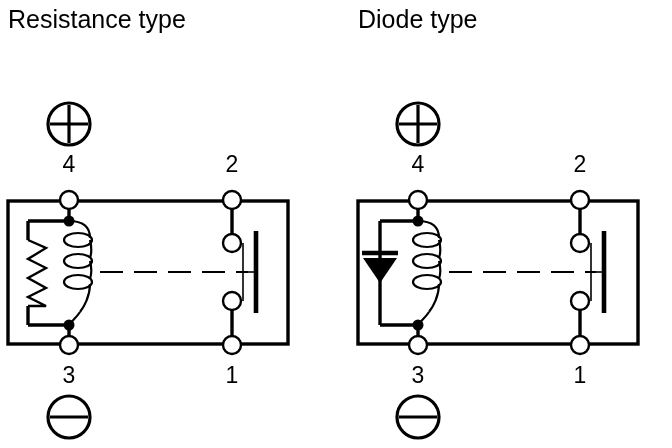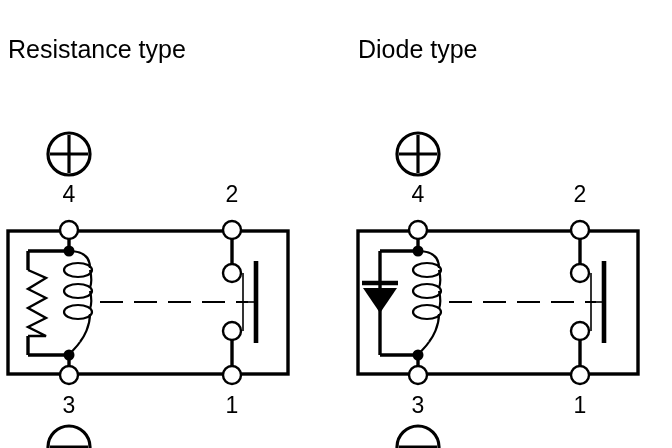--- a/index.html
+++ b/index.html
@@ -13,21 +13,20 @@
     font-family: "Liberation Sans", sans-serif;
     overflow: hidden;
     position: relative;
   }
   #root {
     position: absolute;
     left: 0;
     top: 0;
     width: 672px;
     height: 376px;
-    margin-top: 30px;
   }
   svg {
     display: block;
   }
   .title-text {
     font-family: "Liberation Sans", sans-serif;
     font-size: 25px;
     fill: #000000;
   }
   .term-label {

